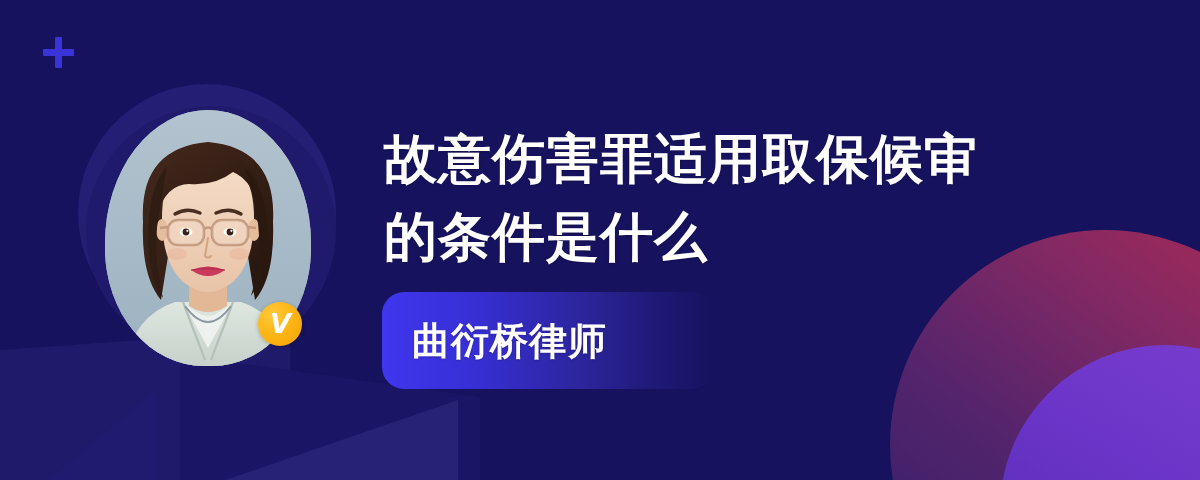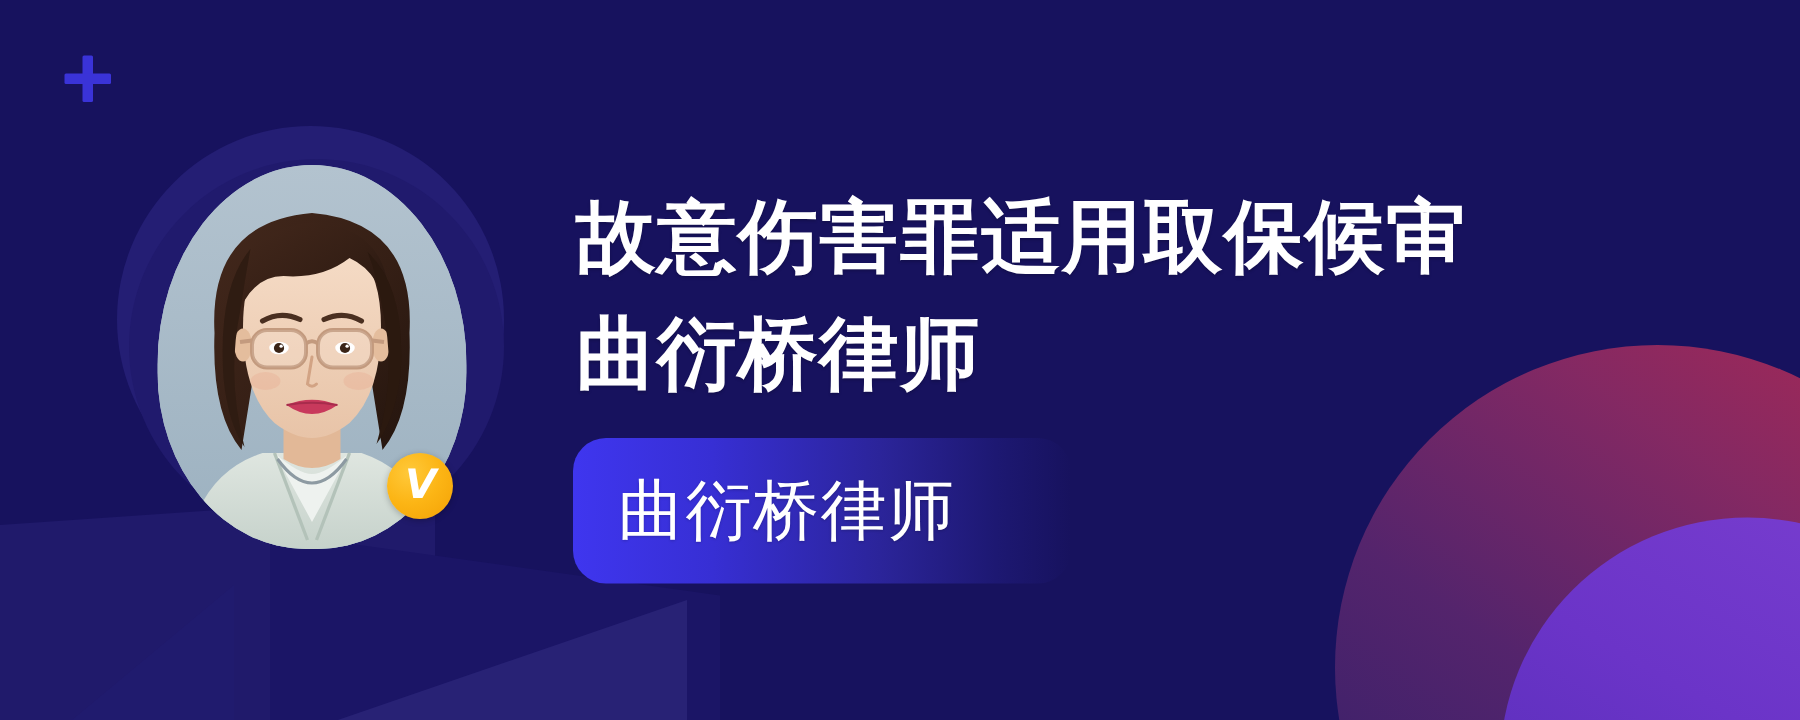--- a/index.html
+++ b/index.html
@@ -116,22 +116,22 @@
   .name-pill{
     position:absolute;left:382px;top:292px;
     width:332px;height:97px;
     border-radius:22px;
     background:linear-gradient(90deg,#3f36ef 0%,#372fd4 28%,#2b2499 62%,#1d1872 85%,#17125e 100%);
     display:flex;align-items:center;
   }
   .name-pill .name-text{
     margin-left:30px;
     color:#ffffff;
-    font-size:44px;
-    font-weight:400;
+    font-size:38px;
+    font-weight:700;
     letter-spacing:1px;
     line-height:1;
     text-shadow:0 1px 2px rgba(0,0,0,.2);
   }
 </style>
 </head>
 <body>
 
 <div class="banner">
 
@@ -228,20 +228,20 @@
       </svg>
     </div>
 
     <div class="verified-badge">
       <span class="v-glyph">V</span>
     </div>
   </div>
 
   <div class="content">
     <h1 class="headline">故意伤害罪适用取保候审
-曲衍桥律师</h1>
+的条件是什么</h1>
   </div>
 
   <div class="name-pill">
     <span class="name-text">曲衍桥律师</span>
   </div>
 
 </div>
 
 </body></html>

